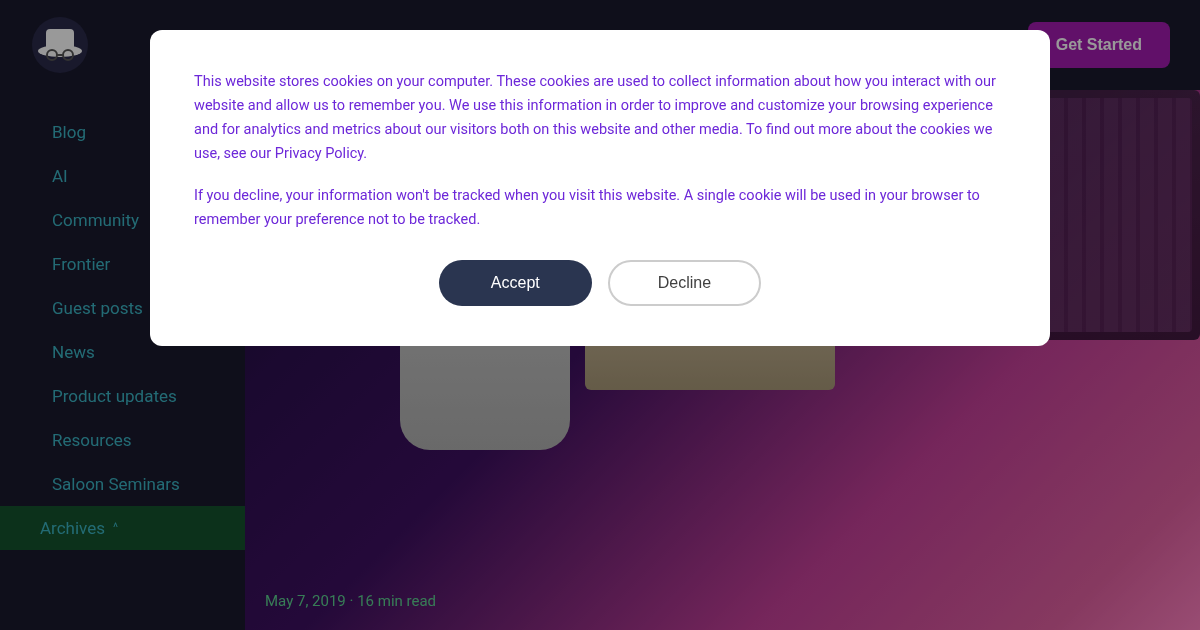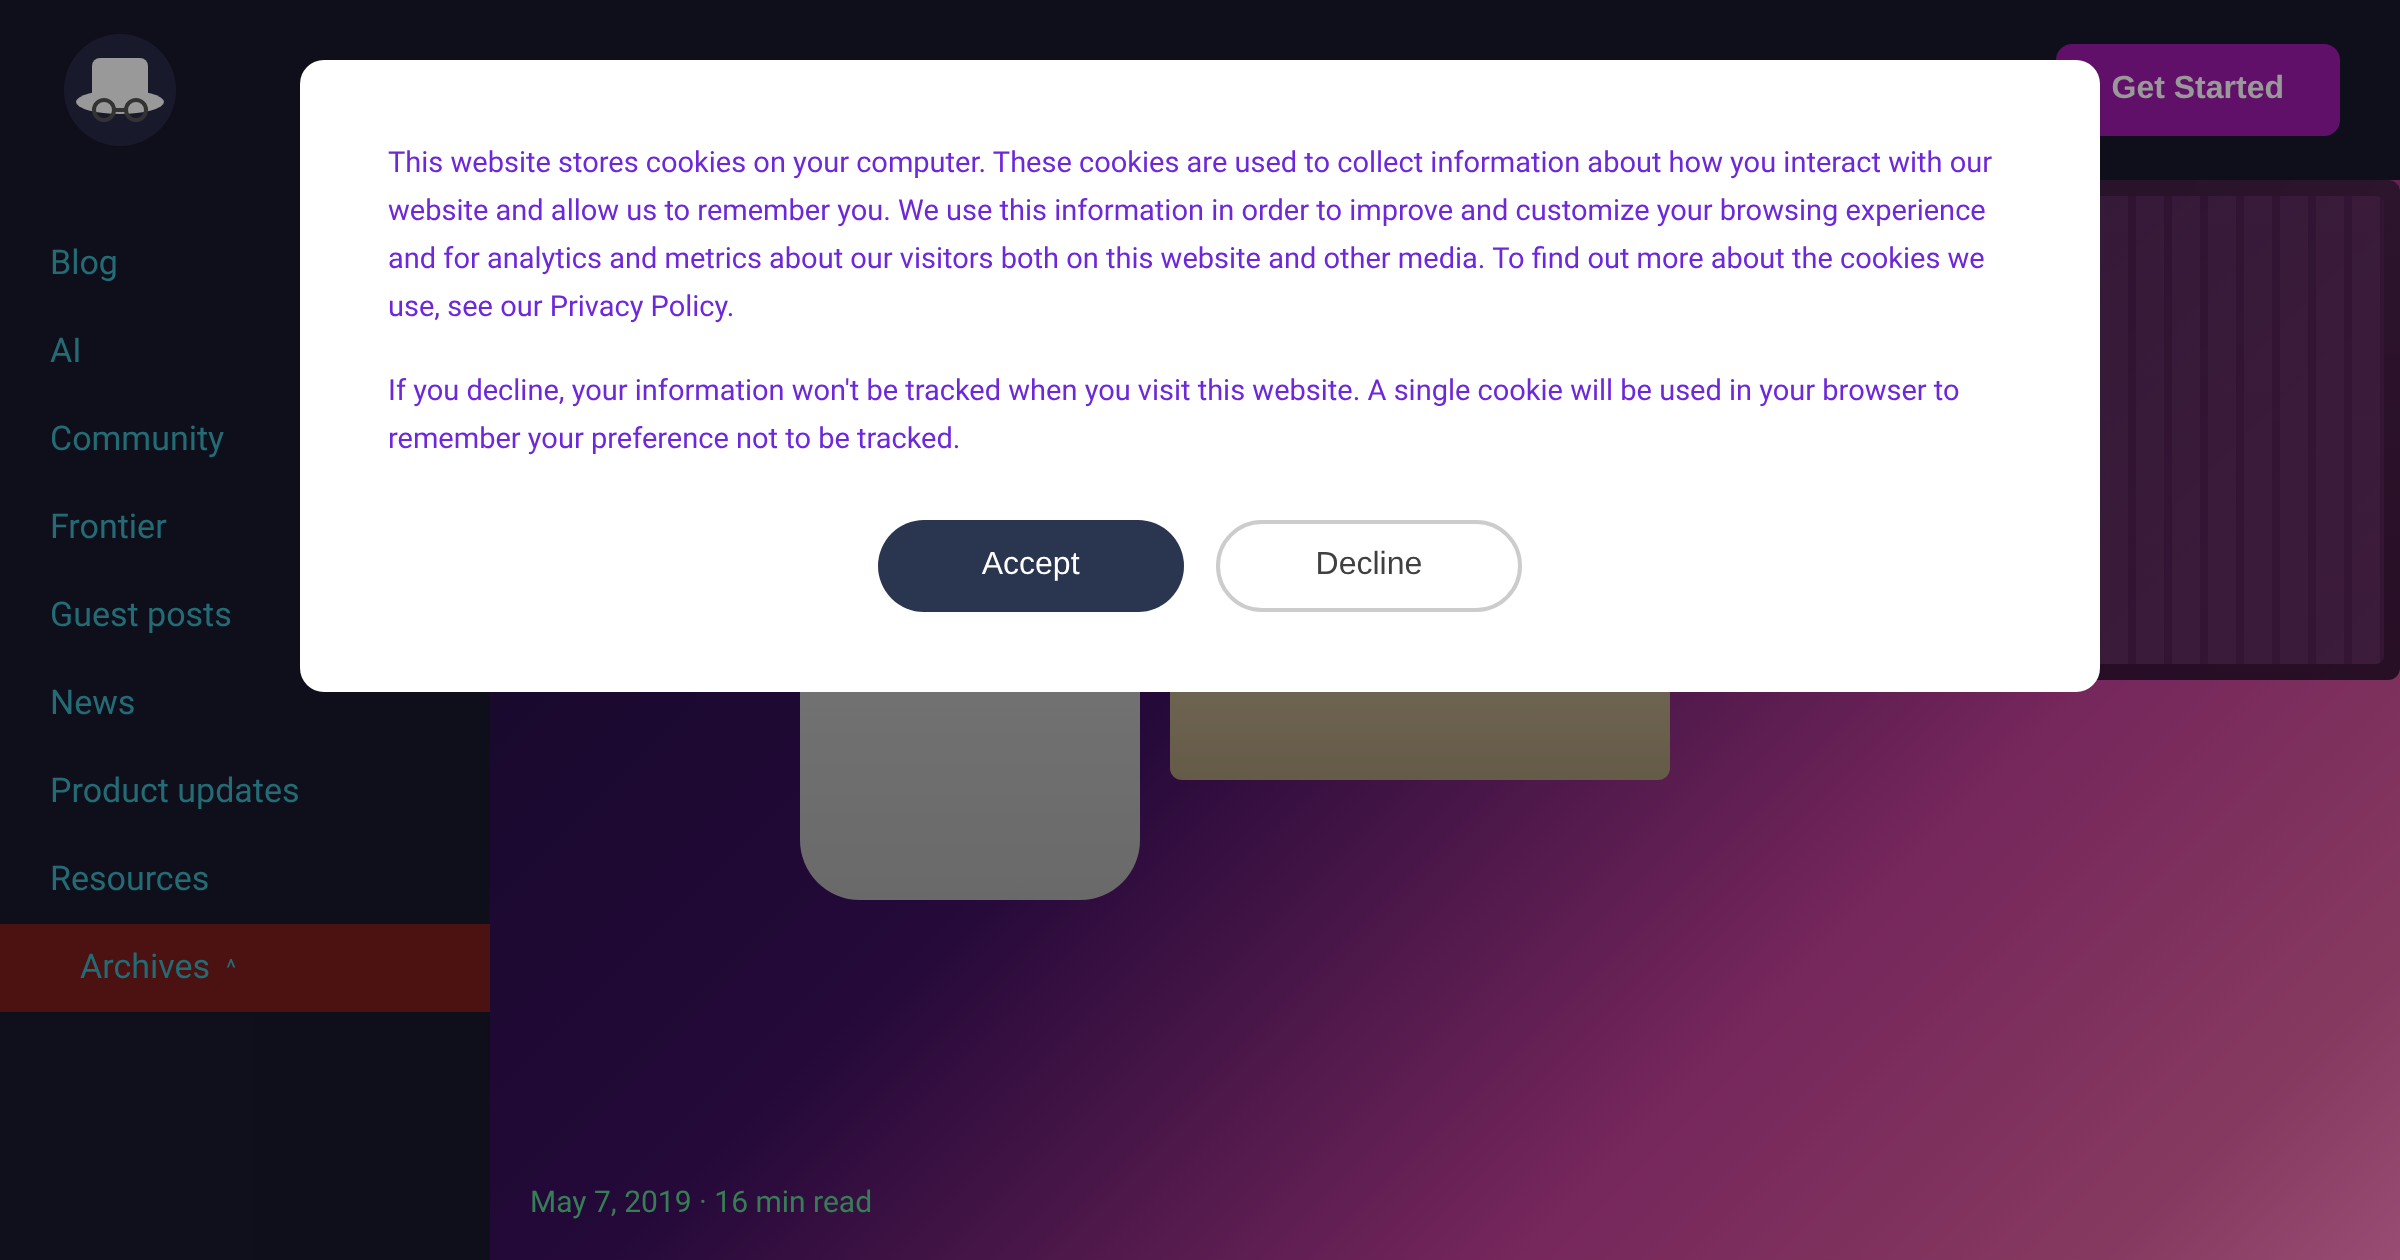--- a/index.html
+++ b/index.html
@@ -58,35 +58,35 @@
       width: 245px;
       bottom: 0;
       background: #1a1a2e;
       padding: 20px 0;
       z-index: 10;
     }
 
     .sidebar-item {
       display: flex;
       align-items: center;
-      padding: 12px 25px;
+      padding: 12px 52px;
       color: #3bb3c3;
       font-size: 17px;
       cursor: pointer;
       text-decoration: none;
     }
 
     .archives-row {
       display: flex;
       align-items: center;
       padding: 12px 40px;
       color: #3bb3c3;
       font-size: 17px;
       cursor: pointer;
-      background: #7f1d1d;
+      background: #14532d;
     }
 
     .archives-chevron {
       margin-left: 8px;
       font-size: 12px;
     }
 
     
     .main-content {
       margin-left: 245px;
@@ -309,20 +309,21 @@
 
 <nav class="sidebar">
   <a class="sidebar-item">Blog</a>
   <a class="sidebar-item">AI</a>
   <a class="sidebar-item">Community</a>
   <a class="sidebar-item">Frontier</a>
   <a class="sidebar-item">Guest posts</a>
   <a class="sidebar-item">News</a>
   <a class="sidebar-item">Product updates</a>
   <a class="sidebar-item">Resources</a>
+  <a class="sidebar-item">Saloon Seminars</a>
   <div class="archives-row">
     <span>Archives</span>
     <span class="archives-chevron">^</span>
   </div>
 </nav>
 
 <main class="main-content">
   <div class="hero-image">
     <div class="retro-scene">
 

